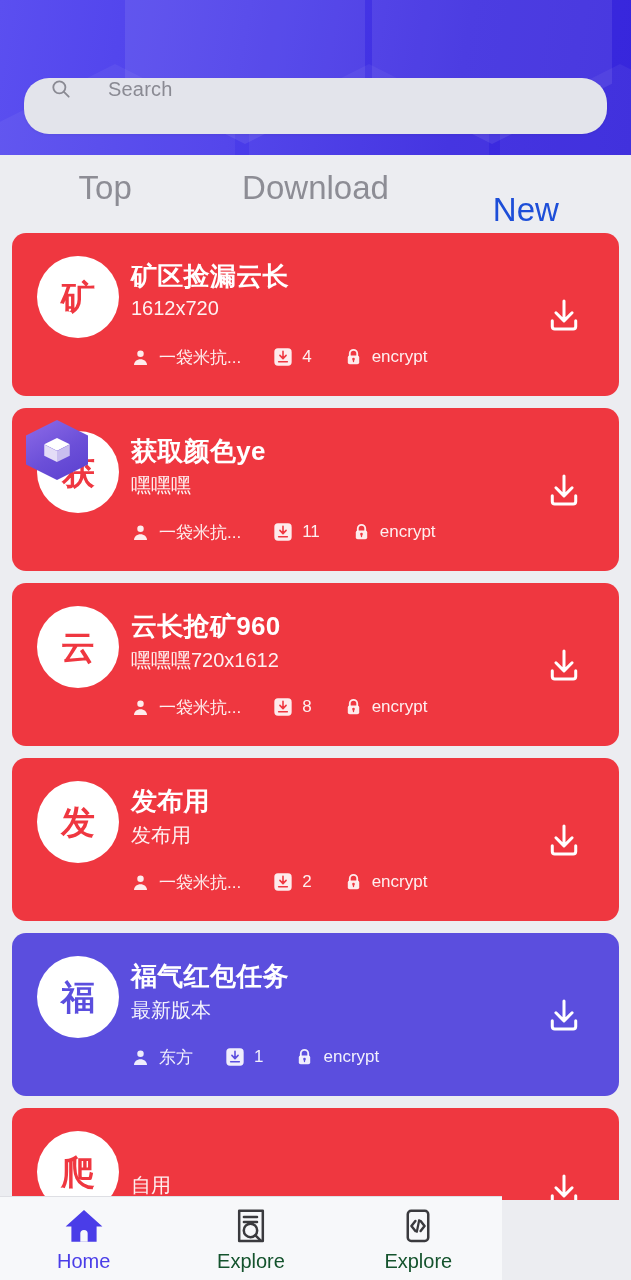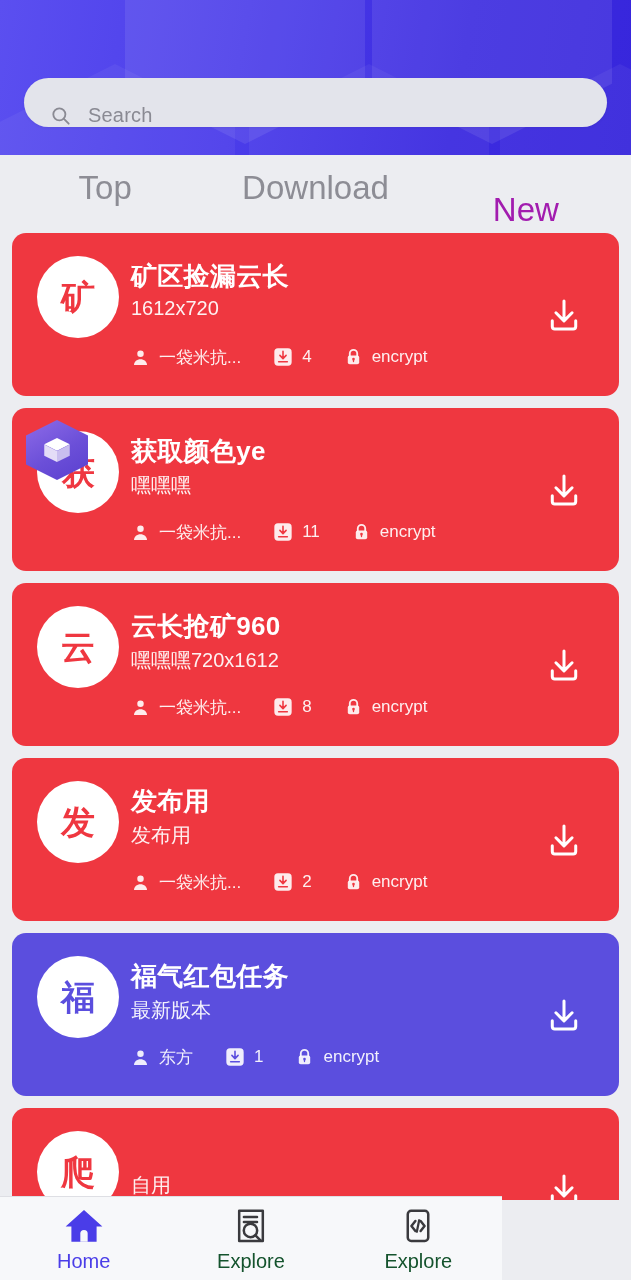--- a/index.html
+++ b/index.html
@@ -38,26 +38,27 @@
   }
   .hex.h1 { width:240px; height:232px; left:125px;  top:-88px; }
   .hex.h2 { width:240px; height:232px; left:372px;  top:-88px; }
   .hex.h3 { width:240px; height:232px; left:-5px;   top:64px;  background:rgba(255,255,255,0.05); }
   .hex.h4 { width:240px; height:232px; left:249px;  top:64px;  background:rgba(255,255,255,0.05); }
   .hex.h5 { width:240px; height:232px; left:500px;  top:64px;  background:rgba(255,255,255,0.05); }
 
   .searchbar {
     position:absolute;
     left:24px; top:78px;
-    width:583px; height:49px;
+    width:583px; height:56px;
     background:#E3E4EB;
     border-radius:25px;
-    display:flex; align-items:flex-end;
+    display:flex; align-items:flex-start;
     padding-left:26px;
     box-shadow:0 1px 3px rgba(0,0,0,0.06);
+    gap:20px;
   }
   .search-icon { flex:0 0 auto; display:block; width:22px; height:22px; }
   .search-placeholder {
     margin-left:16px;
     font-size:20px;
     color:#8A8A93;
     letter-spacing:0.2px;
   }
 
   
@@ -74,21 +75,21 @@
     align-items:center;
     justify-content:center;
     height:100%;
     cursor:pointer;
   }
   .tab-label {
     font-size:33px;
     color:#8D8D95;
     line-height:1.1;
   }
-  .tab.active .tab-label { color:#a21caf;margin-top:40px; }
+  .tab.active .tab-label { color:#1d4ed8;margin-top:40px; }
   .tab-underline {
     margin-top:7px;
     width:0; height:4px;
     border-radius:2px;
     background:transparent;
   }
   .tab.active .tab-underline { width:56px; background:#4A3DE8; }
 
   
   .list {

